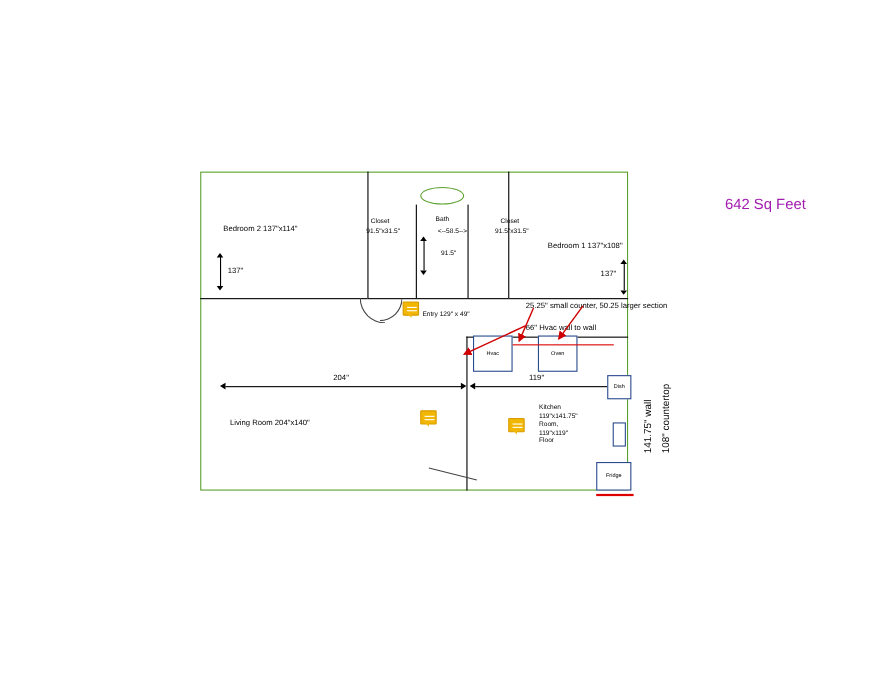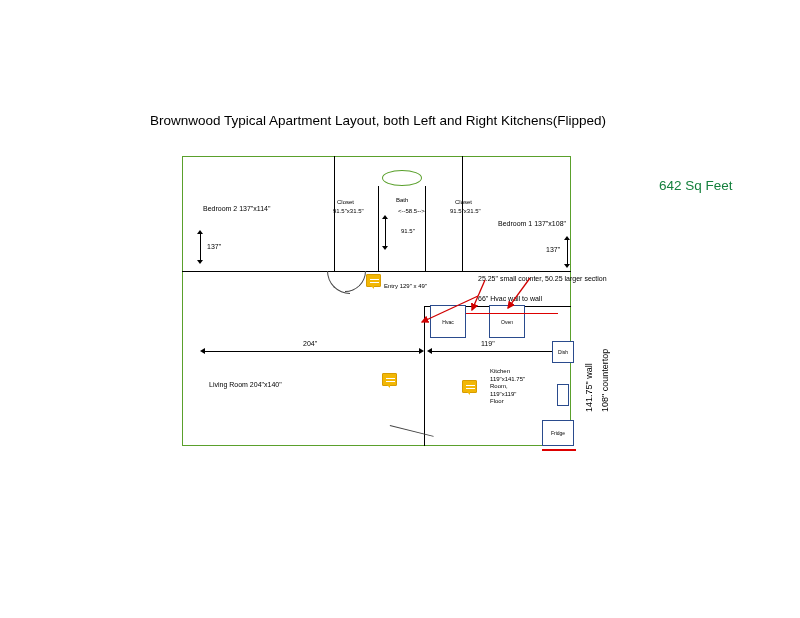--- a/index.html
+++ b/index.html
@@ -28,21 +28,21 @@
     left: 150px;
     top: 113px;
     font-size: 13.5px;
     color: #000;
     white-space: nowrap;
   }
   #sqfeet {
     left: 659px;
     top: 178px;
     font-size: 13.5px;
-    color: #15803d;
+    color: #a21caf;
     white-space: nowrap;
   }
 
   
   #plan-outline {
     left: 182px;
     top: 156px;
     width: 389px;
     height: 290px;
     border: 1.5px solid #5aa02c;
@@ -119,21 +119,20 @@
     border: 1.3px solid #5aa02c;
     border-radius: 50%;
     box-sizing: border-box;
   }
 </style>
 </head>
 <body>
 
 <div id="canvas">
 
-  <div class="abs" id="title">Brownwood Typical Apartment Layout, both Left and Right Kitchens(Flipped)</div>
 
   <div class="abs" id="sqfeet">642 Sq Feet</div>
 
   <div class="abs" id="plan-outline"></div>
 
   <div class="abs vline" style="left:334px; top:156px; height:115px;"></div>
   <div class="abs vline" style="left:378px; top:186px; height:85px;"></div>
   <div class="abs vline" style="left:425px; top:186px; height:85px;"></div>
   <div class="abs vline" style="left:462px; top:156px; height:115px;"></div>
 

